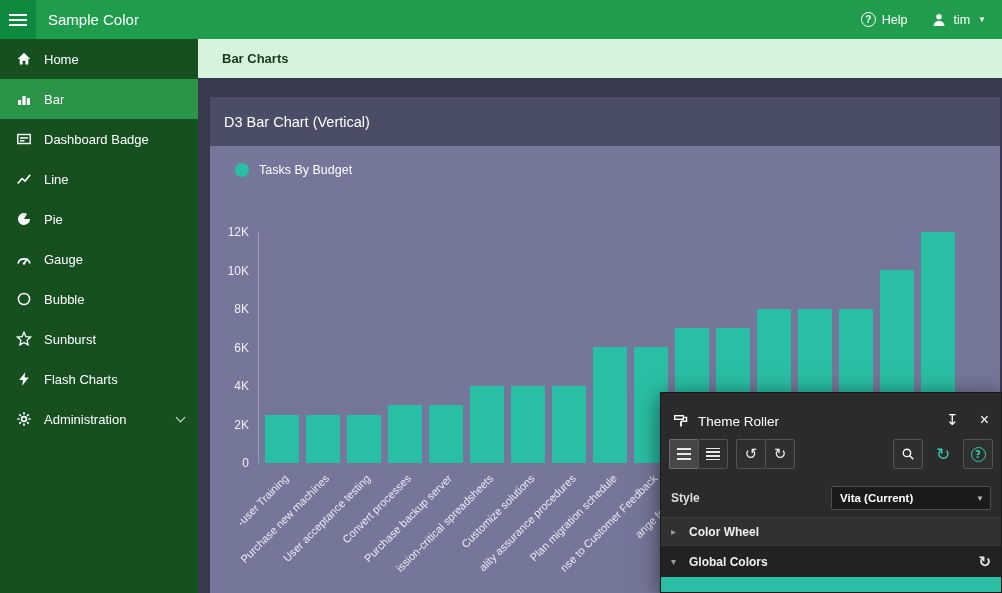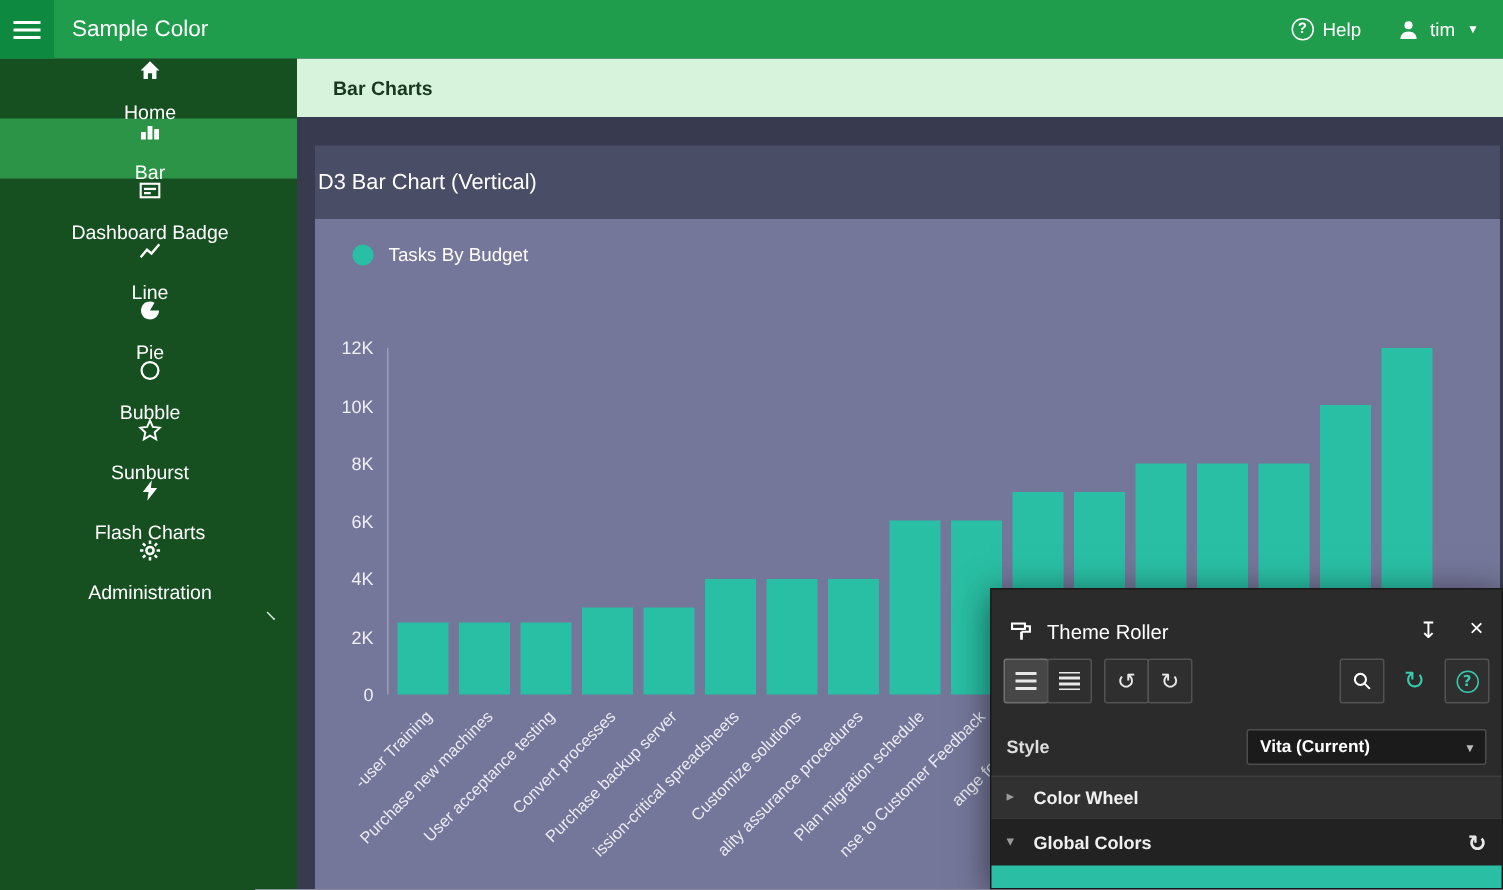--- a/index.html
+++ b/index.html
@@ -20,35 +20,35 @@
   .topbar-title { color:#fff; font-size:15px; margin-left:12px; }
   .topbar-right { margin-left:auto; display:flex; align-items:center; gap:24px; padding-right:16px; color:#fff; }
   .tb-group { display:flex; align-items:center; gap:6px; font-size:12.5px; cursor:pointer; }
   .qcircle { width:15px; height:15px; border:1.4px solid #fff; border-radius:50%;
              font-size:10px; font-weight:bold; display:flex; align-items:center; justify-content:center; }
   .tb-caret { font-size:8px; margin-left:2px; }
 
   
   .sidebar { position:absolute; top:39px; left:0; bottom:0; width:198px; background:#165020; z-index:30; }
   .nav-item { height:40px; display:flex; align-items:center; gap:12px; padding:0 14px 0 16px;
-              color:#fff; font-size:13px; cursor:pointer;flex-direction:column; }
+              color:#fff; font-size:13px; cursor:pointer; }
   .nav-item.selected { background:#2C9447; }
   .nav-chevron { margin-left:auto; width:7px; height:7px; border-right:1.6px solid #D7ECDA;
                  border-bottom:1.6px solid #D7ECDA; transform:rotate(45deg); margin-top:-4px; }
 
   
   .page-header { position:absolute; left:198px; top:39px; right:0; height:39px; background:#D8F3DB;
                  display:flex; align-items:center; padding-left:24px; z-index:20;
                  font-size:13px; font-weight:bold; color:#17381D; }
 
   
   .content { position:absolute; left:198px; top:78px; right:0; bottom:0; background:#383B4F; }
   .panel { position:absolute; left:12px; right:2px; top:19px; }
   .panel-header { height:49px; background:#4A4D66; color:#fff; font-size:14.5px;
-                  display:flex; align-items:center; padding-left:2px; }
+                  display:flex; align-items:center; padding-left:14px; }
   .chart-area { position:relative; height:472px; background:#75779A; overflow:hidden; }
   .legend { position:absolute; top:17px; left:25px; display:flex; align-items:center; gap:10px;
             color:#fff; font-size:12.5px; cursor:pointer; }
   .legend-dot { width:14px; height:14px; border-radius:50%; }
   .plot { position:absolute; top:86px; left:48px; right:14px; height:231px;
           border-left:1px solid #9B9DB8; }
   .ytick { position:absolute; left:-52px; width:42px; text-align:right;
            color:#EFEFF6; font-size:12px; line-height:14px; }
   .bars { position:absolute; left:6px; bottom:0; display:flex; align-items:flex-end; gap:7px; }
   .bar { width:34px; position:relative; }
@@ -224,20 +224,26 @@
           <span class="nav-label">Line</span>
         </div>
         <div class="nav-item">
           <svg class="icon">
             <use href="#sym-pie-icon"></use>
           </svg>
           <span class="nav-label">Pie</span>
         </div>
         <div class="nav-item">
           <svg class="icon">
+            <use href="#sym-gauge-icon"></use>
+          </svg>
+          <span class="nav-label">Gauge</span>
+        </div>
+        <div class="nav-item">
+          <svg class="icon">
             <use href="#sym-bubble-icon"></use>
           </svg>
           <span class="nav-label">Bubble</span>
         </div>
         <div class="nav-item">
           <svg class="icon">
             <use href="#sym-sunburst-icon"></use>
           </svg>
           <span class="nav-label">Sunburst</span>
         </div>

